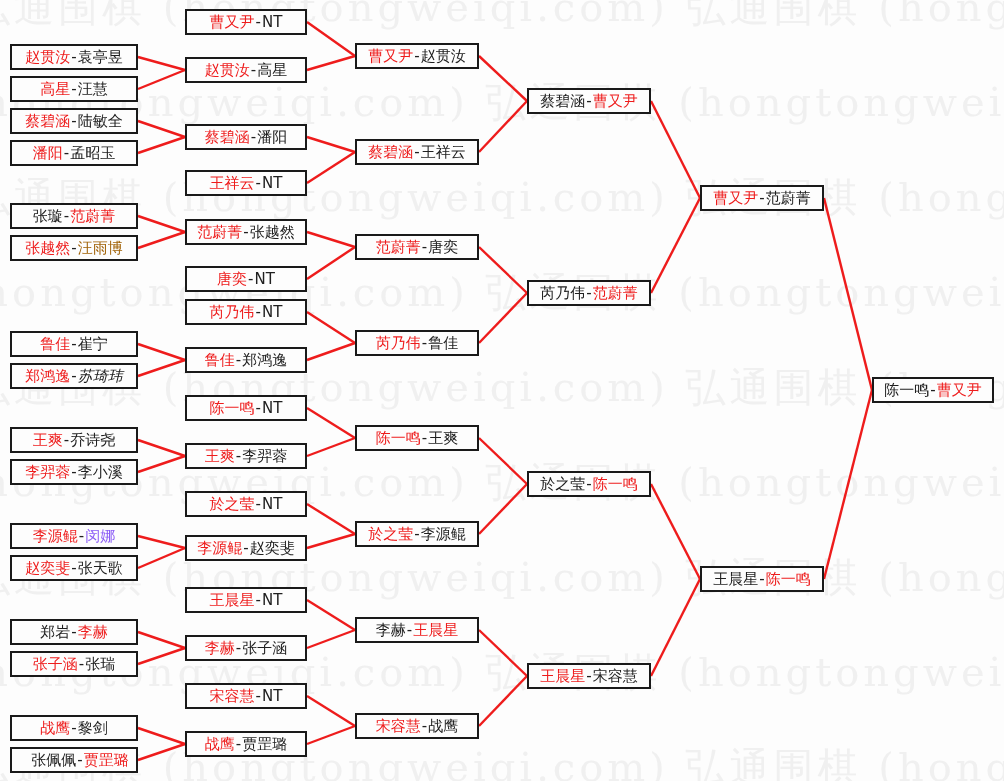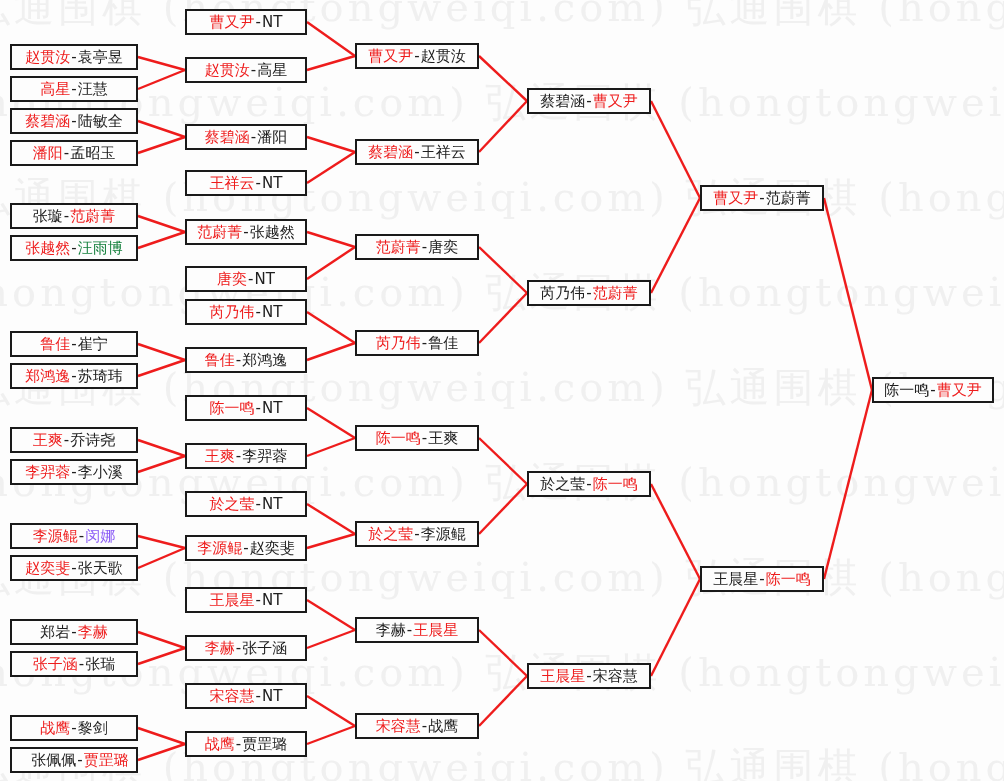--- a/index.html
+++ b/index.html
@@ -147,31 +147,31 @@
         <span class="p" style="color: rgb(32, 32, 32);">孟昭玉</span>
       </div>
       <div class="match" style="left: 10px; top: 203px; width: 128px; height: 26px; border-color: rgb(26, 26, 26); background: rgb(253, 253, 253);">
         <span class="p" style="color: rgb(32, 32, 32);">张璇</span>
         <span class="sep">-</span>
         <span class="p win" style="color: rgb(238, 28, 28);">范蔚菁</span>
       </div>
       <div class="match" style="left: 10px; top: 235px; width: 128px; height: 26px; border-color: rgb(26, 26, 26); background: rgb(253, 253, 253);">
         <span class="p win" style="color: rgb(238, 28, 28);">张越然</span>
         <span class="sep">-</span>
-        <span class="p" style="color: #15803d;">汪雨博</span>
+        <span class="p" style="color: #a16207;">汪雨博</span>
       </div>
       <div class="match" style="left: 10px; top: 331px; width: 128px; height: 26px; border-color: rgb(26, 26, 26); background: rgb(253, 253, 253);">
         <span class="p win" style="color: rgb(238, 28, 28);">鲁佳</span>
         <span class="sep">-</span>
         <span class="p" style="color: rgb(32, 32, 32);">崔宁</span>
       </div>
       <div class="match" style="left: 10px; top: 363px; width: 128px; height: 26px; border-color: rgb(26, 26, 26); background: rgb(253, 253, 253);">
         <span class="p win" style="color: rgb(238, 28, 28);">郑鸿逸</span>
         <span class="sep">-</span>
-        <span class="p" style="color: rgb(32, 32, 32);">苏琦玮</span>
+        <span class="p" style="color: rgb(32, 32, 32); font-style: italic;">苏琦玮</span>
       </div>
       <div class="match" style="left: 10px; top: 427px; width: 128px; height: 26px; border-color: rgb(26, 26, 26); background: rgb(253, 253, 253);">
         <span class="p win" style="color: rgb(238, 28, 28);">王爽</span>
         <span class="sep">-</span>
         <span class="p" style="color: rgb(32, 32, 32);">乔诗尧</span>
       </div>
       <div class="match" style="left: 10px; top: 459px; width: 128px; height: 26px; border-color: rgb(26, 26, 26); background: rgb(253, 253, 253);">
         <span class="p win" style="color: rgb(238, 28, 28);">李羿蓉</span>
         <span class="sep">-</span>
         <span class="p" style="color: rgb(32, 32, 32);">李小溪</span>

